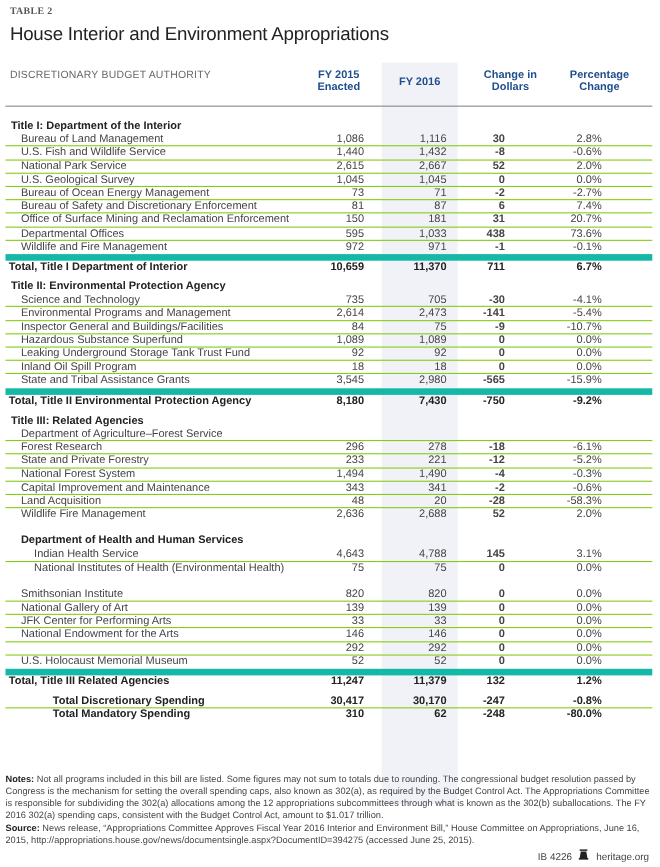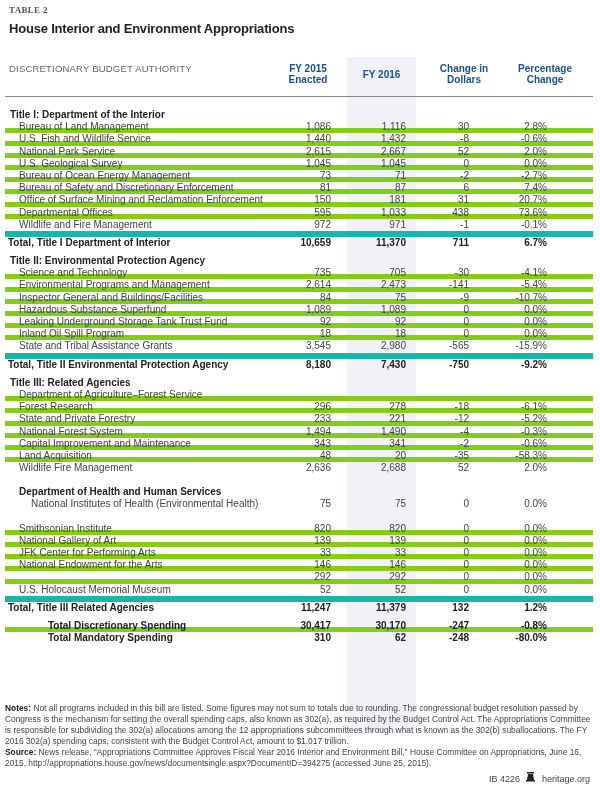--- a/index.html
+++ b/index.html
@@ -1,35 +1,35 @@
 <!DOCTYPE html>
 <html><head>
 <meta charset="utf-8">
 <style>
   html, body { margin: 0; padding: 0; background: #ffffff; }
   body { width: 600px; height: 788px; position: relative; overflow: hidden;
          font-family: "Liberation Sans", "DejaVu Sans", sans-serif; color: #333; }
   .page { position: absolute; left: 0; top: 0; width: 600px; height: 788px; }
   .table-label { position: absolute; left: 9px; top: 5px; font-family: "Liberation Serif", "DejaVu Serif", serif;
                  font-size: 9px; font-weight: bold; color: #555; letter-spacing: 0.3px; }
-  .title { position: absolute; left: 9px; top: 21px; font-size: 13px; font-weight: bold; color: #222; letter-spacing: -0.2px; }
+  .title { position: absolute; left: 9px; top: 21px; font-size: 17px; font-weight: normal; color: #222; letter-spacing: -0.2px; }
   .fy16-band { position: absolute; left: 347px; width: 69px; top: 57px; height: 674px; background: #f1f2f7; }
   .col-header { position: absolute; top: 63px; font-size: 10px; font-weight: bold; color: #1f4e8c;
                 text-align: center; line-height: 11px; }
   .unit-label { position: absolute; left: 9px; top: 63px; font-size: 9.5px; color: #666; line-height: 11px; letter-spacing: 0.2px; }
   .header-rule { position: absolute; left: 5px; width: 588px; top: 96px; border-top: 1px solid #888; }
   .rows { position: absolute; left: 5px; top: 101px; width: 588px; }
-  .row { position: relative; height: 12.2px; font-size: 10px; line-height: 12px; color: #444; border-bottom: 5px solid #84cc16; box-sizing: border-box; }
+  .row { position: relative; height: 12.2px; font-size: 10px; line-height: 12px; color: #444; border-bottom: 1px solid #84cc16; box-sizing: border-box; }
   .row.no-line { border-bottom: none; }
   .row .lbl { position: absolute; left: 14px; white-space: nowrap; }
   .row.indent2 .lbl { left: 26px; }
   .row .v { position: absolute; text-align: right; white-space: nowrap; }
   .v.c1 { right: 262px; }  
   .v.c2 { right: 187px; }  
-  .v.c3 { right: 124px; }  
+  .v.c3 { right: 134px; font-weight: bold; }  
   .v.c4 { right: 46px; }   
   .row.section .lbl { left: 5px; font-weight: bold; color: #222; }
   .row.subhead .lbl { font-weight: bold; color: #222; }
   .row.total { font-weight: bold; color: #222; border-top: 6px solid #14b8a6; border-bottom: none; }
   .row.total .lbl { left: 3px; }
   .row.grand { font-weight: bold; color: #222; }
   .row.grand .lbl { left: 3px; margin-left: 40px; }
   .spacer { height: 12px; }
   .spacer.small { height: 8px; }
   .notes { position: absolute; left: 5px; top: 703px; width: 590px; font-size: 8.4px; line-height: 11px; color: #444; }
@@ -240,36 +240,43 @@
         <span class="lbl">Capital Improvement and Maintenance</span>
         <span class="v c1">343</span>
         <span class="v c2">341</span>
         <span class="v c3">-2</span>
         <span class="v c4">-0.6%</span>
       </div>
     <div class="row">
         <span class="lbl">Land Acquisition</span>
         <span class="v c1">48</span>
         <span class="v c2">20</span>
-        <span class="v c3">-35</span>
+        <span class="v c3">-28</span>
         <span class="v c4">-58.3%</span>
       </div>
     <div class="row no-line">
         <span class="lbl">Wildlife Fire Management</span>
         <span class="v c1">2,636</span>
         <span class="v c2">2,688</span>
         <span class="v c3">52</span>
         <span class="v c4">2.0%</span>
       </div>
 
     <div class="spacer"></div>
 
     <div class="row subhead no-line">
       <span class="lbl">Department of Health and Human Services</span>
     </div>
+    <div class="row indent2">
+        <span class="lbl">Indian Health Service</span>
+        <span class="v c1">4,643</span>
+        <span class="v c2">4,788</span>
+        <span class="v c3">145</span>
+        <span class="v c4">3.1%</span>
+      </div>
     <div class="row indent2 no-line">
         <span class="lbl">National Institutes of Health (Environmental Health)</span>
         <span class="v c1">75</span>
         <span class="v c2">75</span>
         <span class="v c3">0</span>
         <span class="v c4">0.0%</span>
       </div>
 
     <div class="spacer"></div>
 

